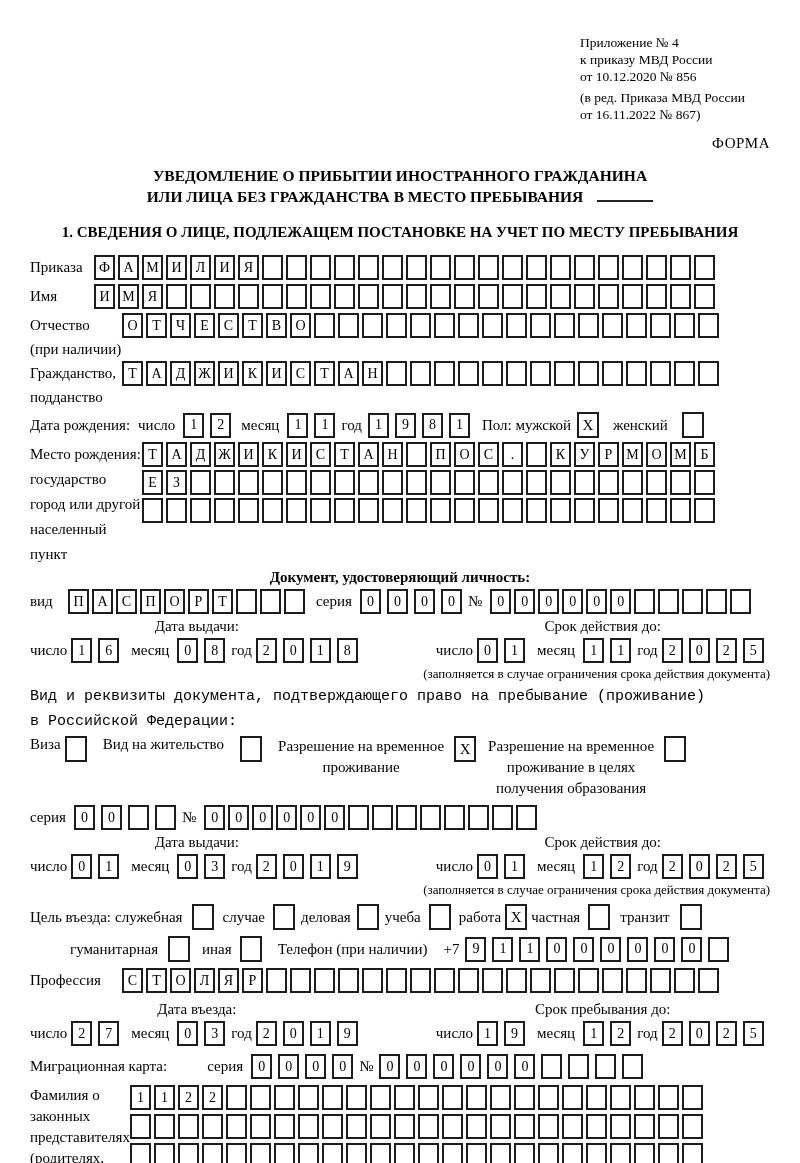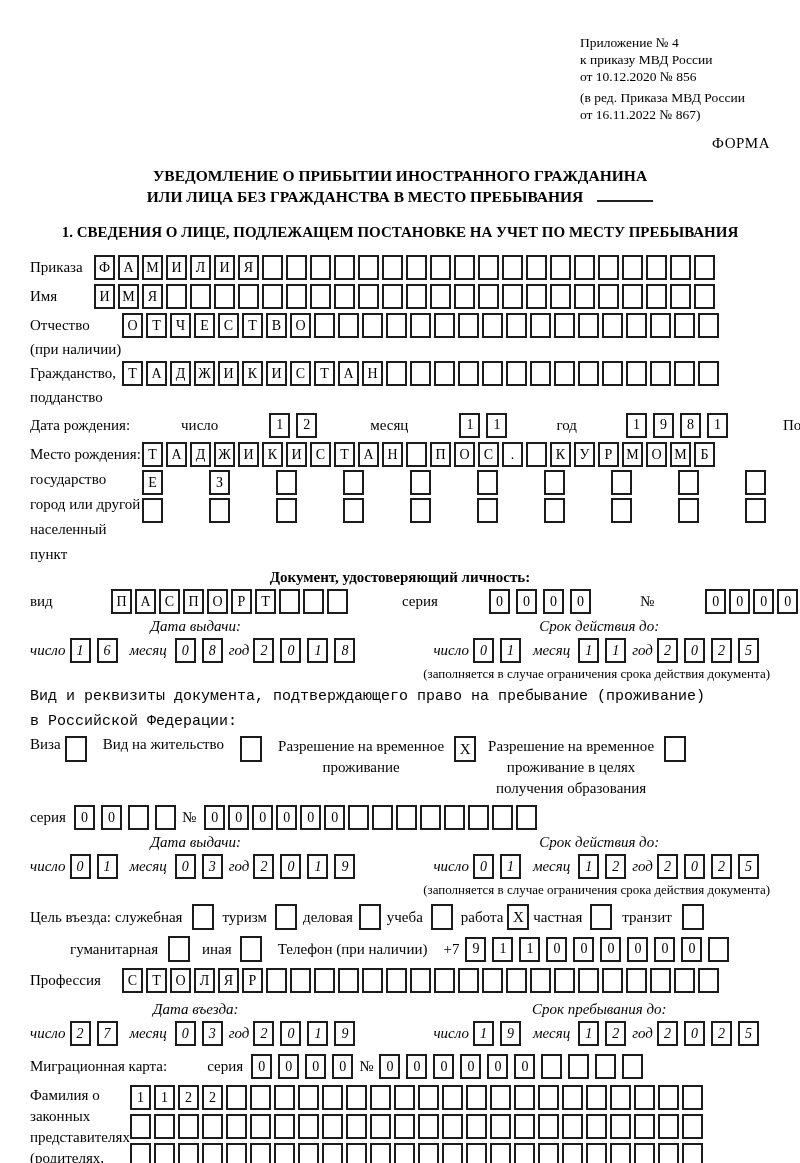--- a/index.html
+++ b/index.html
@@ -33,28 +33,28 @@
     display:inline-flex;align-items:center;justify-content:center;
     font-size:14px;line-height:1;
   }
   .gapped .cell{margin-right:6px;}
   .cbox{
     box-sizing:border-box;width:22px;height:26px;flex:none;
     border:2px solid #1c1c1c;display:inline-flex;align-items:center;justify-content:center;
     font-size:15px;
   }
   .center-bold{text-align:center;font-weight:bold;font-size:15px;}
-  .dates-row{display:flex;align-items:flex-start;font-style:italic;}
+  .dates-row{display:flex;align-items:flex-start;}
   .dg-head{text-align:center;font-size:15px;margin-bottom:3px;}
   .dg-row{display:flex;align-items:center;}
   .g2{margin-left:72px;}
   .note-right{text-align:right;font-size:13px;margin-top:3px;}
   .opt-multi{text-align:center;font-size:15px;line-height:21px;}
   .intro{font-size:15px;line-height:25px;font-family:Liberation Mono, monospace;}
-  .mt2{margin-top:2px;} .mt3{margin-top:3px;gap:43px;} .mt4{margin-top:4px;}
+  .mt2{margin-top:2px;} .mt3{margin-top:3px;} .mt4{margin-top:4px;}
   .mt6{margin-top:6px;} .mt8{margin-top:8px;} .mt14{margin-top:14px;}
   .ml4{margin-left:4px;} .ml6{margin-left:6px;} .ml8{margin-left:8px;}
   .ml10{margin-left:10px;} .ml12{margin-left:12px;} .ml14{margin-left:14px;}
   .ml16{margin-left:16px;} .ml40{margin-left:40px;}
 </style>
 </head>
 <body>
 
 <div class="page">
 
@@ -502,21 +502,21 @@
           </span>
       </div>
     </div>
   </div>
   <div class="note-right">(заполняется в случае ограничения срока действия документа)</div>
 
   <div class="frow mt6">
     <span class="lbl">Цель въезда:</span>
     <span class="lbl ml4">служебная</span>
     <span class="cbox ml10"></span>
-    <span class="lbl ml8">туризм</span>
+    <span class="lbl ml8">случае</span>
     <span class="cbox ml8"></span>
     <span class="lbl ml6">деловая</span>
     <span class="cbox ml6"></span>
     <span class="lbl ml6">учеба</span>
     <span class="cbox ml8"></span>
     <span class="lbl ml8">работа</span>
     <span class="cbox ml4">X</span>
     <span class="lbl ml4">частная</span>
     <span class="cbox ml8"></span>
     <span class="lbl ml10">транзит</span>

